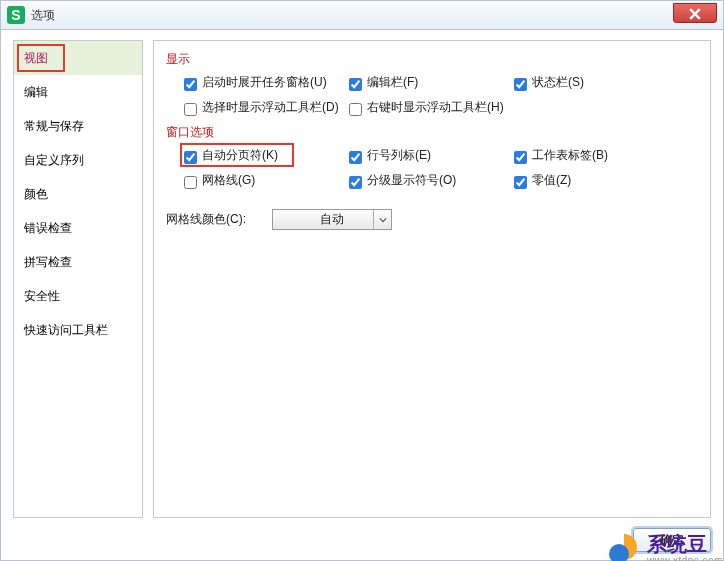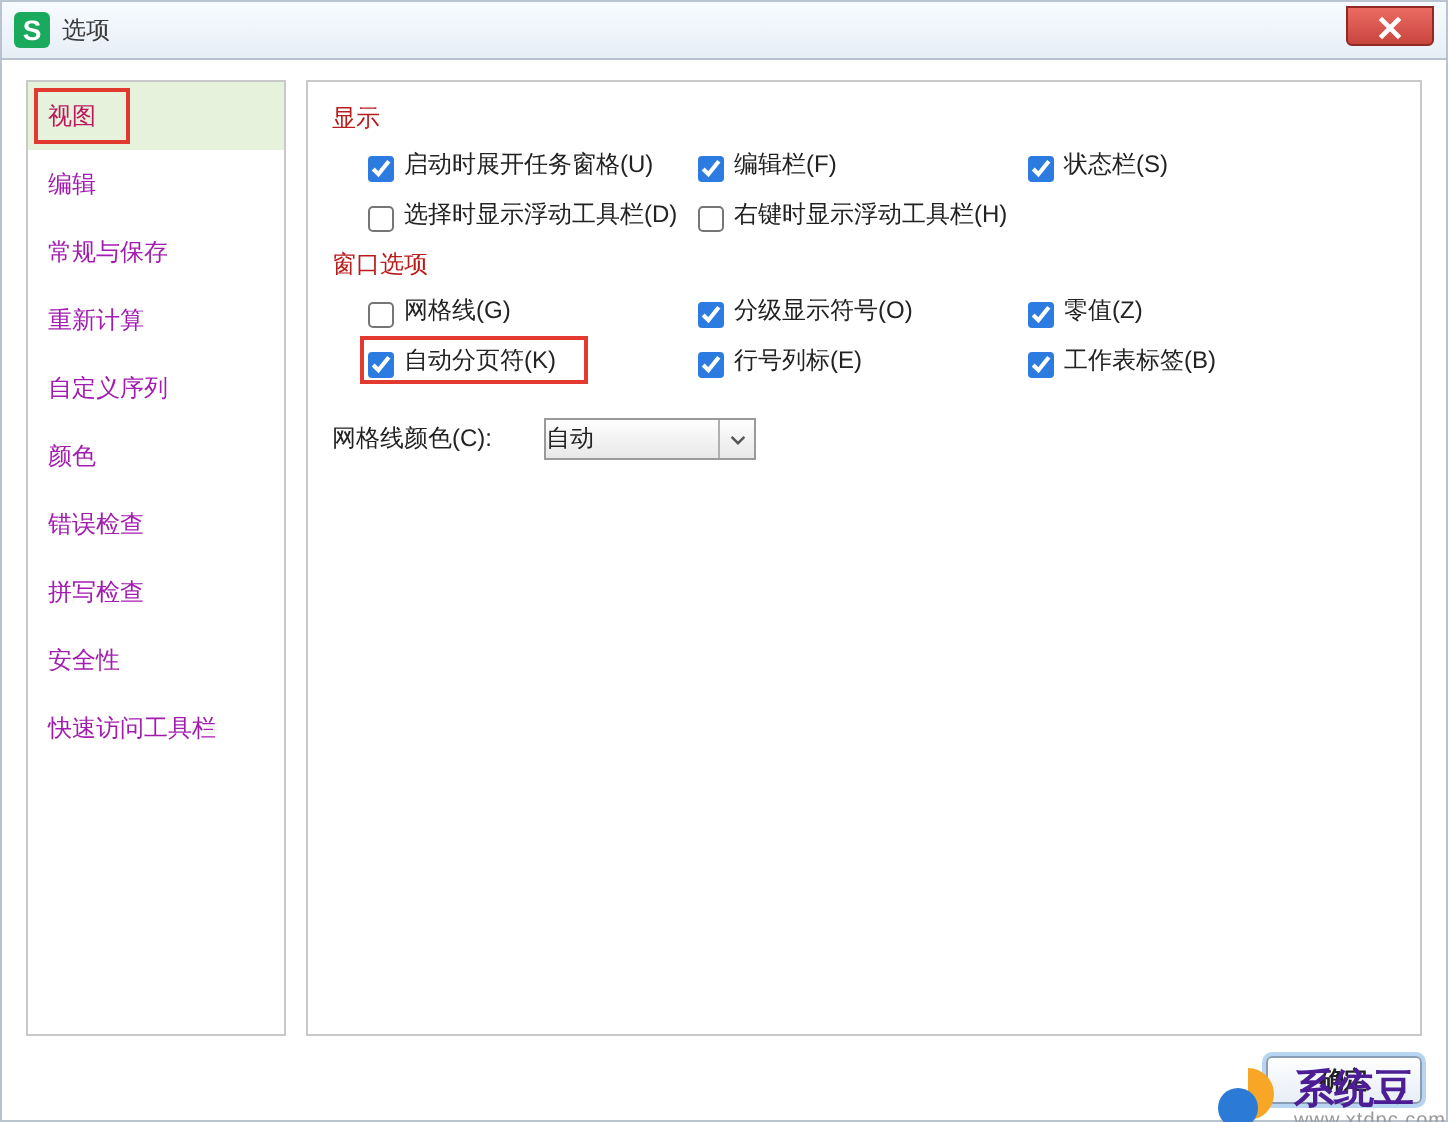--- a/index.html
+++ b/index.html
@@ -46,21 +46,21 @@
   .sidebar {
     position: absolute;
     left: 12px; top: 10px;
     width: 130px; height: 478px;
     border: 1px solid #c9c9c9;
     background: #fff;
   }
   .sb-item {
     padding: 8px 10px;
     cursor: pointer;
-    color: #a21caf;
+    color: #000000;
     line-height: 18px;
   }
   .sb-item.selected {
     background: #e6f2dc;
     color: #be185d;
   }
   .sb-box-highlight {
     position: absolute;
     border: 2px solid #e33a2f;
     pointer-events: none;
@@ -96,24 +96,24 @@
   }
   label { cursor: pointer; }
 
   .gridcolor-row {
     display: flex;
     align-items: center;
     gap: 26px;
     margin: 20px 0 0 0;
   }
   .combo {
-    width: 106px; height: 21px;
+    width: 120px; height: 21px;
     border: 1px solid #9a9a9a;
     background: linear-gradient(#fefefe, #e8e8e8);
-    display: flex; align-items: center; justify-content: flex-start;
+    display: flex; align-items: center; justify-content: center;
     position: relative;
     cursor: pointer;
   }
   .combo-arrow {
     position: absolute; right: 0; top: 0;
     width: 18px; height: 100%;
     border-left: 1px solid #b0b0b0;
     display: flex; align-items: center; justify-content: center;
   }
   .combo-arrow svg { width: 8px; height: 8px; }
@@ -164,21 +164,20 @@
       </svg>
   </div>
 </div>
 
 <div class="frame">
 
   <div class="sidebar">
     <div class="sb-item selected"><span>视图</span></div>
     <div class="sb-item"><span>编辑</span></div>
     <div class="sb-item"><span>常规与保存</span></div>
-    <div class="sb-item"><span>重新计算</span></div>
     <div class="sb-item"><span>自定义序列</span></div>
     <div class="sb-item"><span>颜色</span></div>
     <div class="sb-item"><span>错误检查</span></div>
     <div class="sb-item"><span>拼写检查</span></div>
     <div class="sb-item"><span>安全性</span></div>
     <div class="sb-item"><span>快速访问工具栏</span></div>
     <div class="sb-box-highlight" style="left:3px; top:3px; width:48px; height:28px;"></div>
   </div>
 
   <div class="content">
@@ -203,48 +202,48 @@
         <input type="checkbox" style="">
         <label>选择时显示浮动工具栏(D)</label>
       </div>
       <div class="cb-wrap wide">
         <input type="checkbox" style="">
         <label>右键时显示浮动工具栏(H)</label>
       </div>
     </div>
 
     <div class="section-title" style="margin-top:6px;">窗口选项</div>
+    <div class="row" style="position:relative;">
+      <div class="cb-wrap">
+        <input type="checkbox" checked="" style="">
+        <label>自动分页符(K)</label>
+      </div>
+      <div class="cb-wrap">
+        <input type="checkbox" checked="" style="">
+        <label>行号列标(E)</label>
+      </div>
+      <div class="cb-wrap">
+        <input type="checkbox" checked="" style="">
+        <label>工作表标签(B)</label>
+      </div>
+      <div class="sb-box-highlight" style="left:-4px; top:-4px; width:114px; height:24px;"></div>
+    </div>
     <div class="row">
       <div class="cb-wrap">
         <input type="checkbox" style="">
         <label>网格线(G)</label>
       </div>
       <div class="cb-wrap">
         <input type="checkbox" checked="" style="">
         <label>分级显示符号(O)</label>
       </div>
       <div class="cb-wrap">
         <input type="checkbox" checked="" style="">
         <label>零值(Z)</label>
       </div>
-    </div>
-    <div class="row" style="position:relative;">
-      <div class="cb-wrap">
-        <input type="checkbox" checked="" style="">
-        <label>自动分页符(K)</label>
-      </div>
-      <div class="cb-wrap">
-        <input type="checkbox" checked="" style="">
-        <label>行号列标(E)</label>
-      </div>
-      <div class="cb-wrap">
-        <input type="checkbox" checked="" style="">
-        <label>工作表标签(B)</label>
-      </div>
-      <div class="sb-box-highlight" style="left:-4px; top:-4px; width:114px; height:24px;"></div>
     </div>
 
     <div class="gridcolor-row">
       <span>网格线颜色(C):</span>
       <div class="combo">
         <span>自动</span>
         <div class="combo-arrow">
           <svg viewBox="0 0 10 10">
               <path d="M1 3 L5 7 L9 3" fill="none" stroke="#555" stroke-width="1.5"></path>
             </svg>

